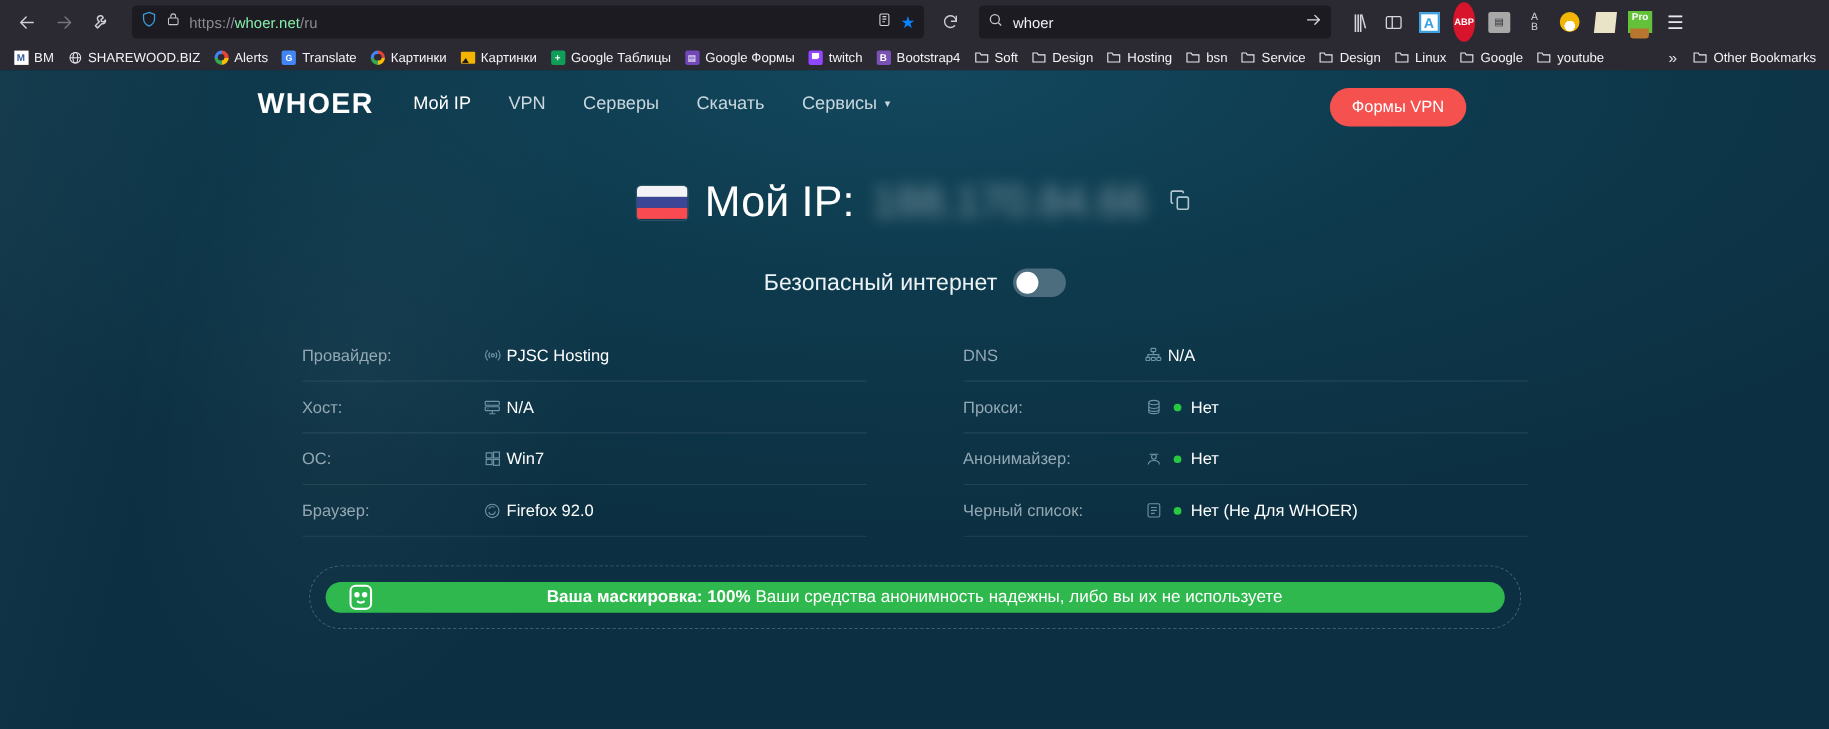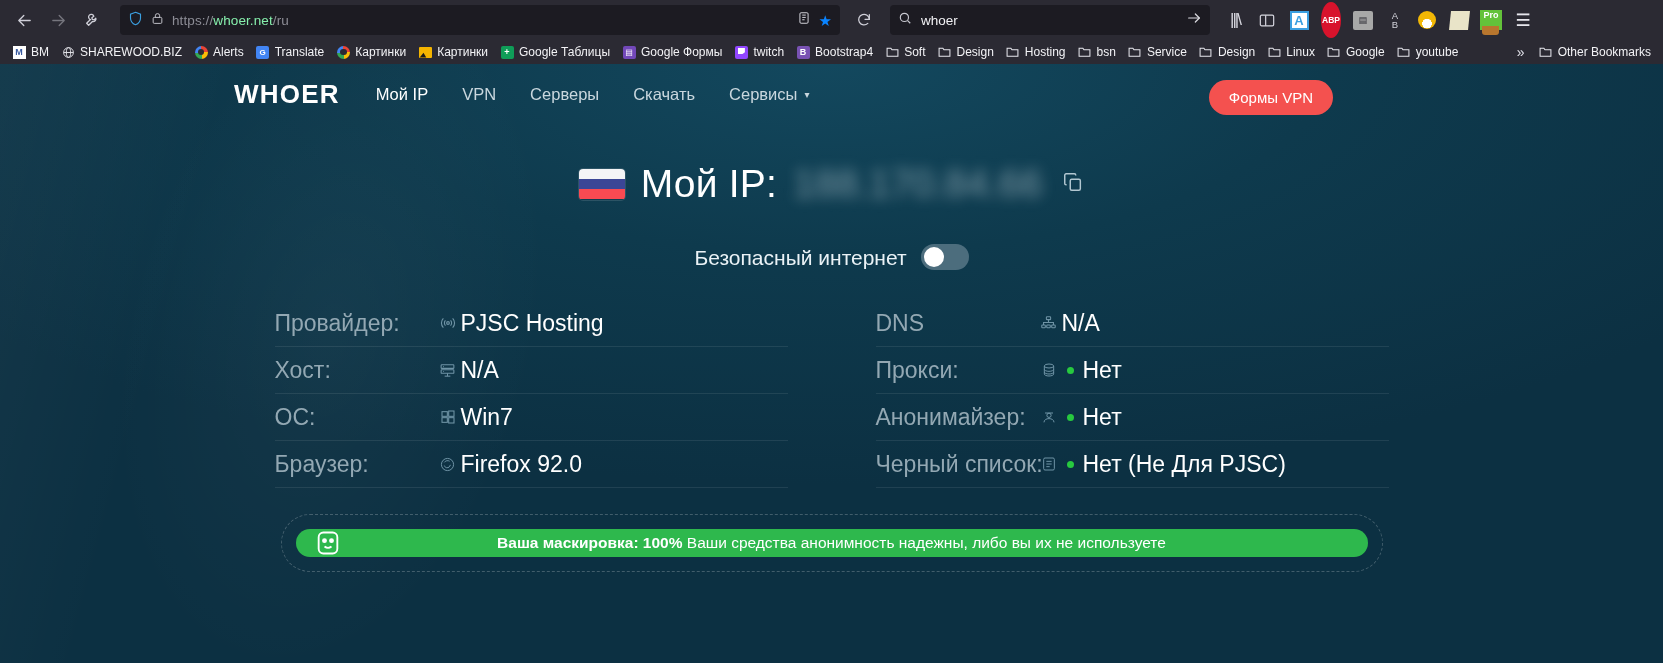--- a/index.html
+++ b/index.html
@@ -311,21 +311,21 @@
     display: flex;
     justify-content: center;
     gap: 88px;
   }
   .info-col { width: 513px; }
   .info-row {
     display: flex;
     align-items: center;
     height: 47px;
     border-bottom: 1px solid rgba(255,255,255,0.085);
-    font-size: 23px;
+    font-size: 15px;
   }
   .info-row:last-child { border-bottom: 1px solid rgba(255,255,255,0.085); }
   .info-key {
     color: #93a8b3;
     width: 160px;
     flex: none;
     white-space: nowrap;
   }
   .info-ico {
     width: 26px; flex:none;
@@ -766,21 +766,21 @@
       </div>
       <div class="info-row">
         <span class="info-key">Черный список:</span>
         <span class="info-ico">
           <svg width="16" height="16" viewBox="0 0 24 24" fill="none" stroke="currentColor" stroke-width="1.5">
               <rect x="4" y="3" width="16" height="18" rx="2"></rect>
               <path d="M8 8h8M8 12h8M8 16h5"></path>
             </svg>
         </span>
         <span class="dot"></span>
-        <span class="info-val">Нет (Не Для PJSC)</span>
+        <span class="info-val">Нет (Не Для WHOER)</span>
       </div>
     </div>
   </div>
 
   <div class="banner-outer">
     <div class="banner">
       <span class="banner-ico">
         <svg width="28" height="28" viewBox="0 0 24 24" fill="none" stroke="currentColor" stroke-width="1.6">
             <rect x="4" y="3" width="16" height="18" rx="4"></rect>
             <circle cx="9" cy="10" r="1.3" fill="currentColor"></circle>

